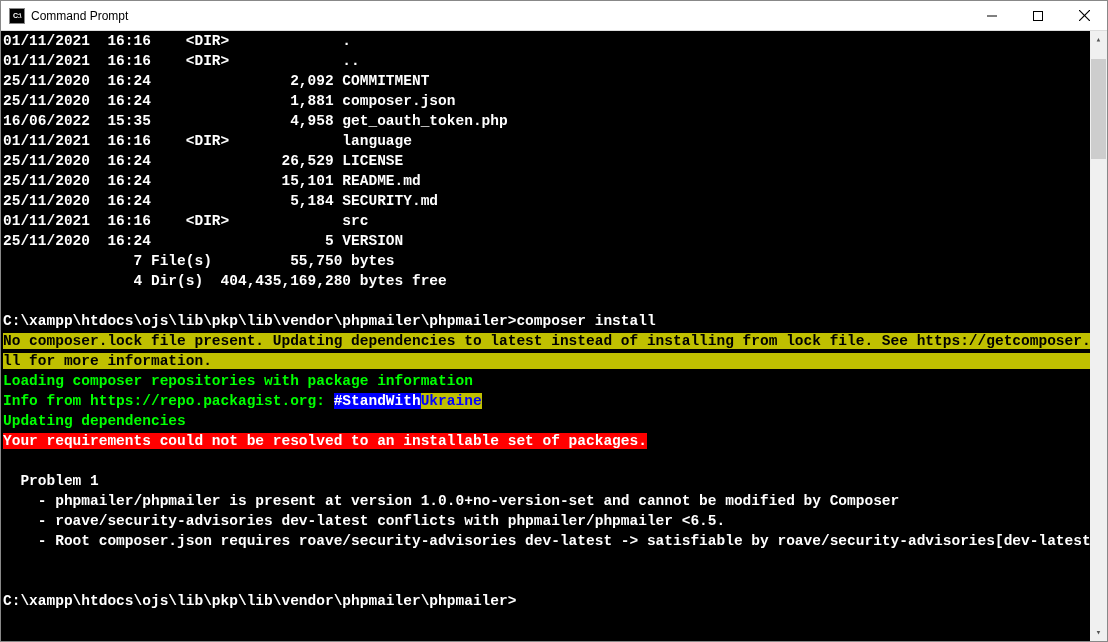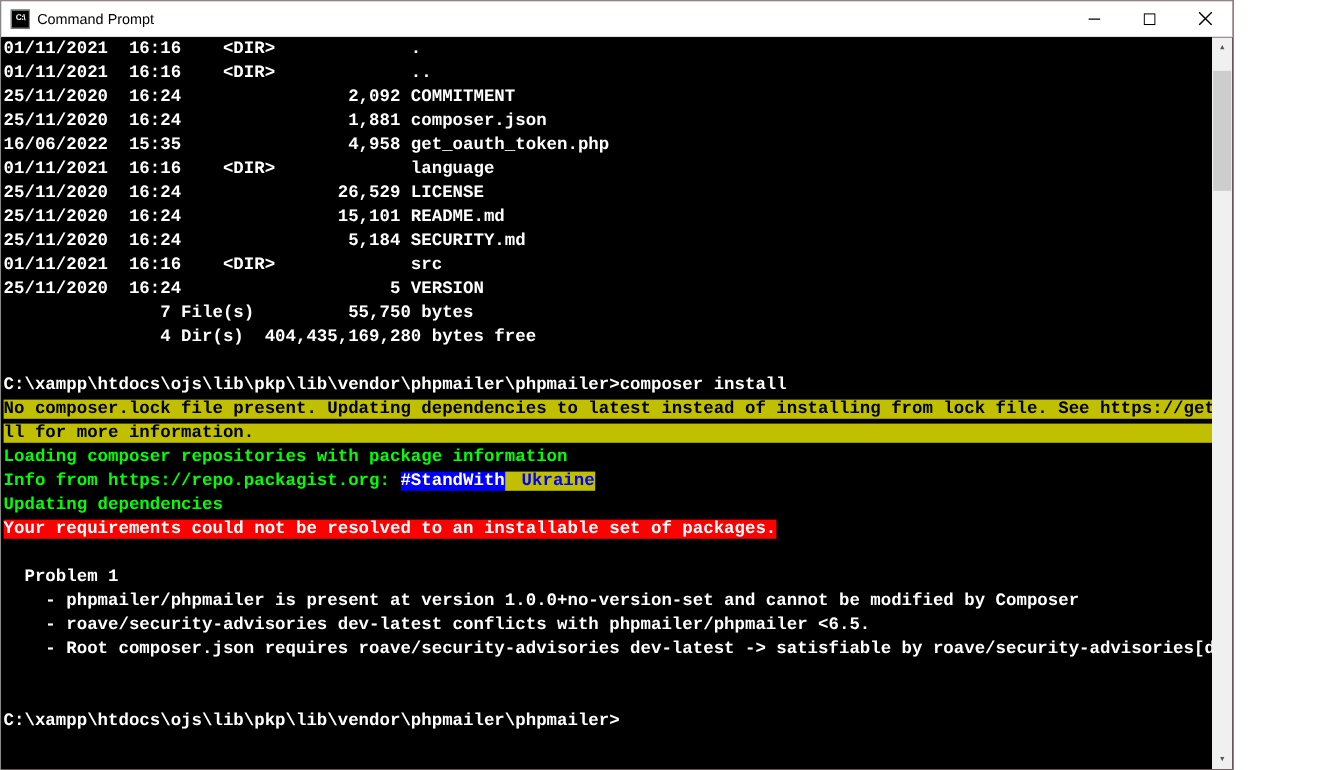--- a/index.html
+++ b/index.html
@@ -5,26 +5,26 @@
 * { margin: 0; padding: 0; box-sizing: border-box; }
 body {
   font-family: Consolas, 'Courier New', monospace;
   font-size: 14.5px;
   background: #fff;
   width: 1108px;
   height: 642px;
   overflow: hidden;
 }
 .window {
-  width: 1028px;
+  width: 1108px;
   height: 642px;
   border: 1px solid #888;
   display: flex;
   flex-direction: column;
-  background: #7f1d1d;
+  background: #c4b5fd;
 }
 .titlebar {
   height: 30px;
   background: #fff;
   display: flex;
   align-items: center;
   border-bottom: 1px solid #ddd;
   font-family: "Segoe UI", Tahoma, sans-serif;
   font-size: 12px;
 }
@@ -90,21 +90,21 @@
   justify-content: center;
   font-size: 9px;
   color: #555;
 }
 .scroll-arrow.up { top: 0; }
 .scroll-arrow.down { bottom: 0; }
 .c-green { color: #00ff00; }
 .c-yellow-bg { background: #c0c000; color: #000; }
 .c-red-bg { background: #ff0000; color: #fff; }
 .c-blue-bg-white { background: #0000ff; color: #fff; }
-.c-yellow-bg-blue { background: #c0c000; color: #0000ff; padding-left: 14px; }
+.c-yellow-bg-blue { background: #c0c000; color: #0000ff; }
 </style>
 </head>
 <body>
 
 <div class="window">
   <div class="titlebar">
     <div class="titlebar-icon">C:\</div>
     <div class="titlebar-title">Command Prompt</div>
     <div class="titlebar-controls">
       <div class="titlebar-btn">

